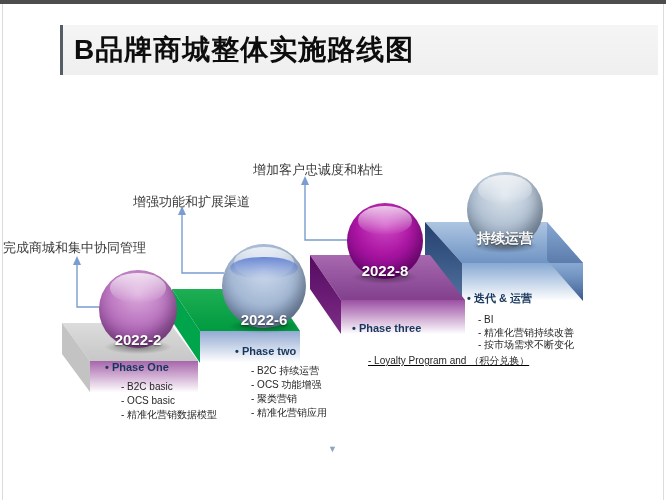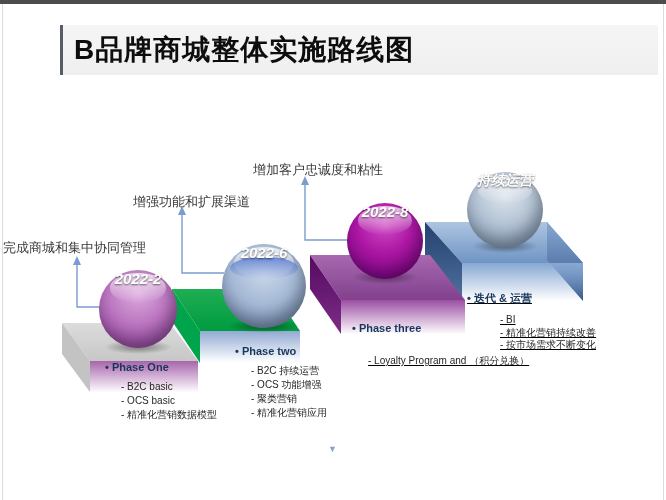--- a/index.html
+++ b/index.html
@@ -10,22 +10,22 @@
   .edge-left{left:2px;}
   .edge-right{right:2px;}
 
   .title-bar{position:absolute;left:60px;top:25px;width:598px;height:50px;
              background:linear-gradient(#f5f5f5,#efefef);display:flex;align-items:center;}
   .title-accent{position:absolute;left:0;top:0;width:3px;height:50px;background:#555e66;}
   .title{margin:0 0 0 14px;font-size:28px;font-weight:bold;color:#0d0d0d;letter-spacing:1px;}
 
   svg.diagram{position:absolute;left:0;top:0;width:666px;height:500px;}
 
-  .sphere{position:absolute;border-radius:50%;display:flex;align-items:flex-start;justify-content:center;
-          color:#fff;font-weight:bold;box-shadow:inset -4px -8px 14px rgba(0,0,0,.28);font-style:italic;}
+  .sphere{position:absolute;border-radius:50%;display:flex;align-items:flex-end;justify-content:center;
+          color:#fff;font-weight:bold;box-shadow:inset -4px -8px 14px rgba(0,0,0,.28);}
   .sphere::before{content:"";position:absolute;left:14%;right:14%;top:4%;height:38%;border-radius:50%;
           background:linear-gradient(rgba(255,255,255,.75),rgba(255,255,255,0));}
   .sphere span{position:relative;z-index:2;text-shadow:0 1px 2px rgba(0,0,0,.55);font-size:15px;}
   .s1{left:99px;top:270px;width:78px;height:78px;
       background:radial-gradient(circle at 50% 30%,#dcaadd 0%,#bb76c0 45%,#9c51a5 75%,#82408f 100%);}
   .s2{left:222px;top:244px;width:84px;height:84px;
       background:radial-gradient(circle at 50% 32%,#ccd9ec 0%,#a4b8d4 48%,#7b92b4 78%,#58709a 100%);}
   .s2 .cap{position:absolute;left:10%;right:10%;top:15%;height:27%;border-radius:50%;
       background:linear-gradient(rgba(84,118,208,.85),rgba(84,118,208,0));z-index:1;}
   .s3{left:347px;top:203px;width:76px;height:76px;
@@ -40,23 +40,23 @@
   .c3{left:253px;top:161px;}
 
   .phase{position:absolute;}
   .phase-title{font-size:11px;font-weight:bold;color:#17365d;white-space:nowrap;}
   .phase-items{margin-top:7px;margin-left:16px;}
   .phase-item{font-size:10px;color:#262626;line-height:14px;white-space:nowrap;}
   .p1{left:105px;top:361px;}
   .p2{left:235px;top:345px;}
   .p3{left:352px;top:322px;}
   .p3 .phase-items{margin-top:20px;text-decoration:underline;}
-  .p4{left:467px;top:291px;text-decoration:underline;}
+  .p4{left:467px;top:291px;}
   .p4 .phase-items{margin-left:11px;margin-top:8px;}
-  .p4 .phase-item{line-height:12.5px;margin-left:22px;}
+  .p4 .phase-item{line-height:12.5px;}
 
   .marker{position:absolute;left:328px;top:444px;font-size:9px;color:#8ba3c4;}
 </style>
 </head>
 <body>
 
 <div class="slide">
   <div class="top-border"></div>
   <div class="edge-line edge-left"></div>
   <div class="edge-line edge-right"></div>

